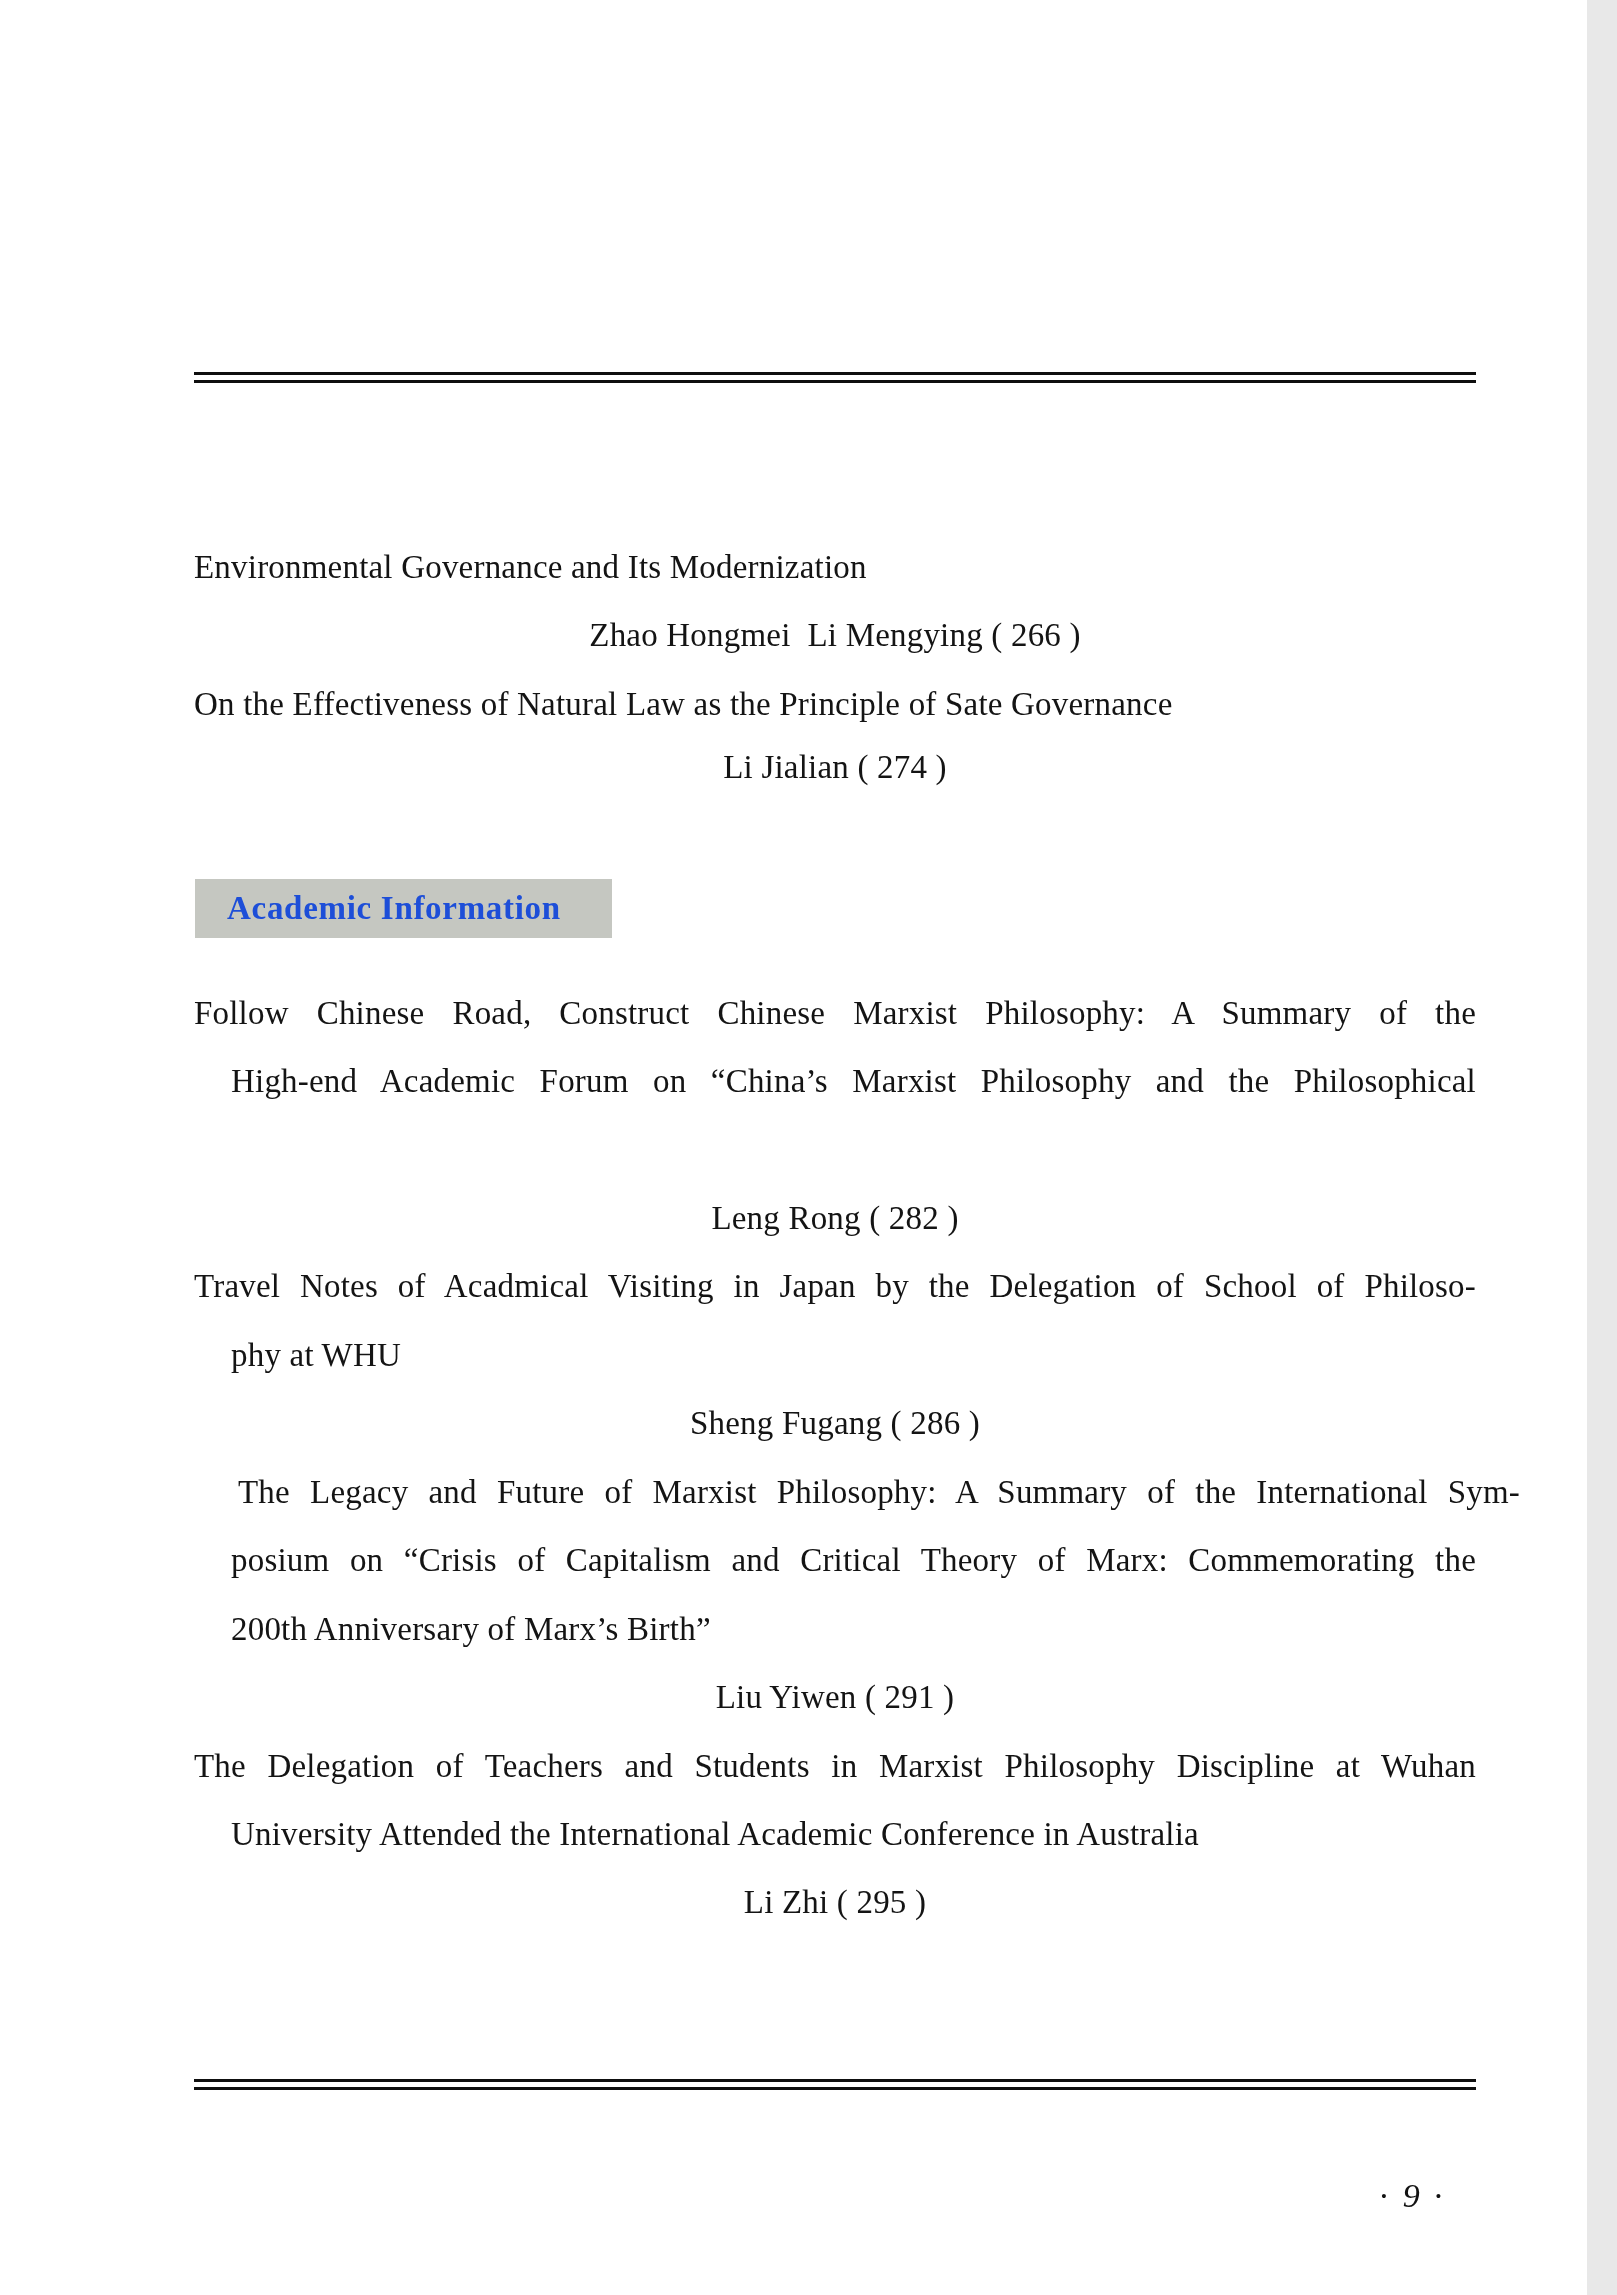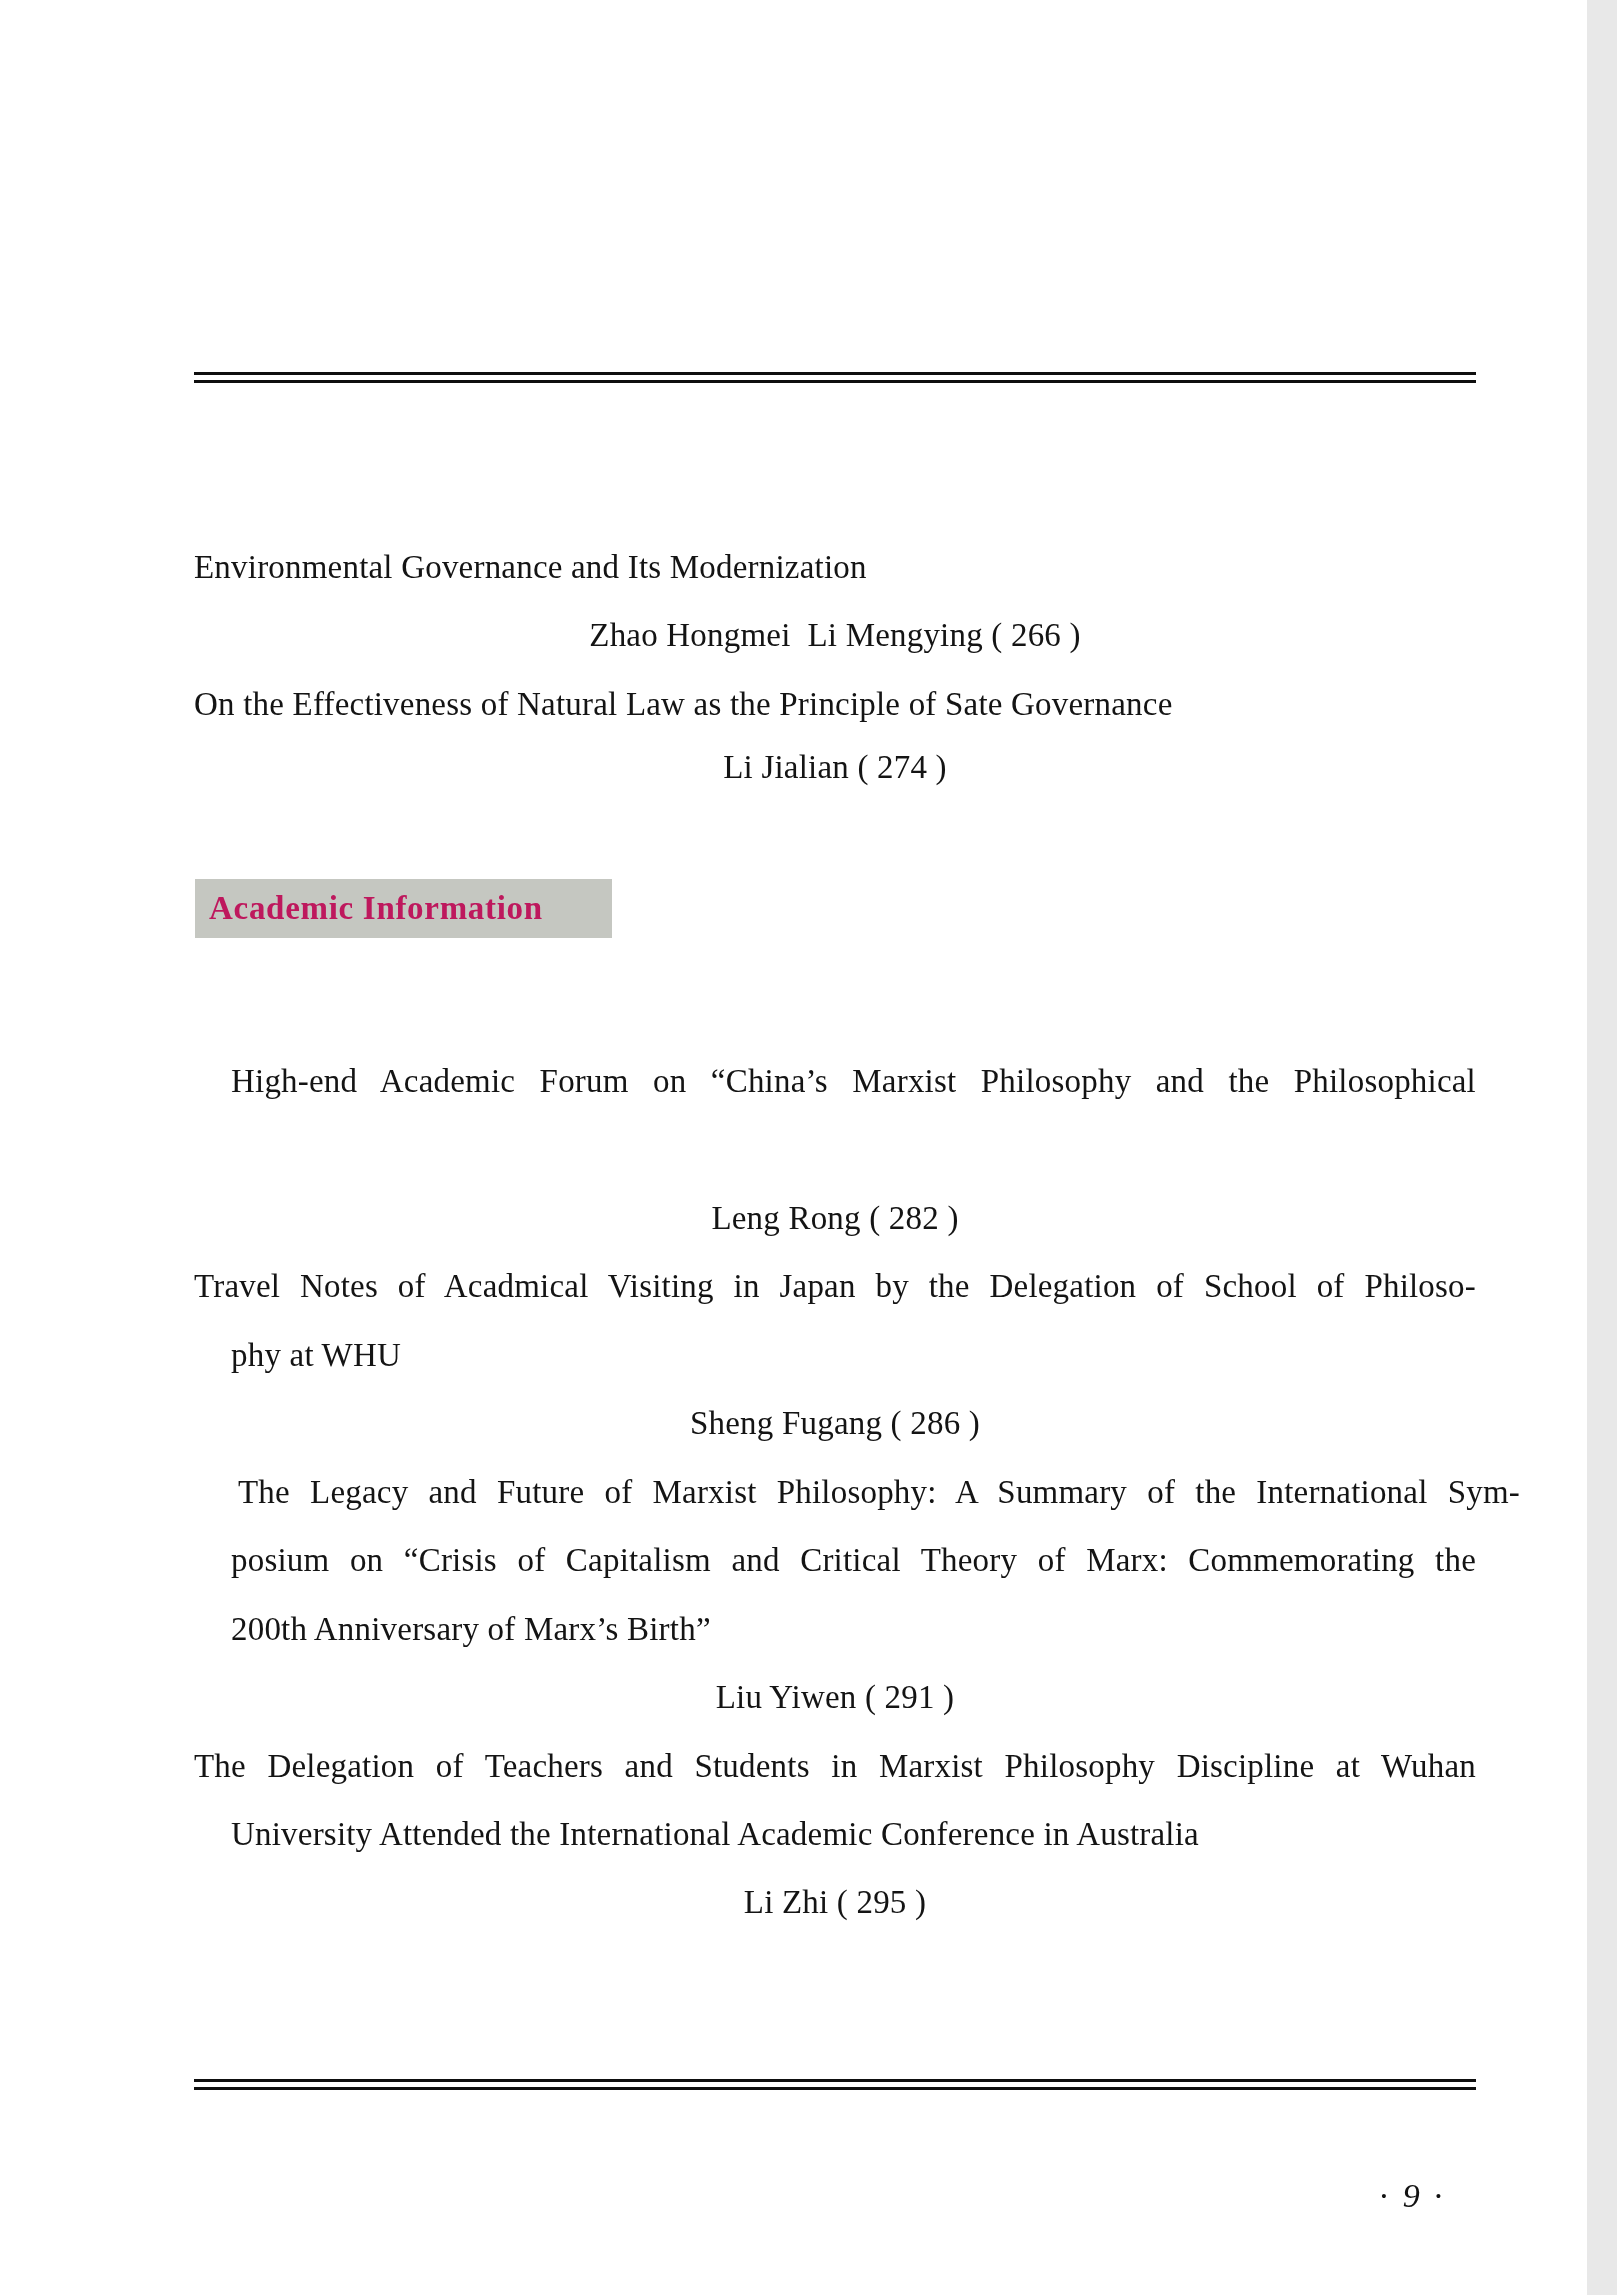--- a/index.html
+++ b/index.html
@@ -26,23 +26,23 @@
     letter-spacing:0.2px;
     white-space:normal;
   }
   .line.indent{padding-left:37px;}
   .line.stretch{text-align:justify;text-align-last:justify;}
   .line.author{text-align:center;}
   .section-bar{
     position:absolute;left:195px;width:417px;height:59px;
     box-sizing:border-box;
     display:flex;align-items:center;
-    padding-left:14px;
+    padding-left:32px;
     font-weight:bold;font-size:33px;
-    color:#be185d;
+    color:#1d4ed8;
     letter-spacing:0.7px;
   }
   .pageno{
     position:absolute;top:2176px;right:143px;
     font-size:34px;line-height:39px;color:#121212;
     white-space:pre;
   }
   .pageno .num{font-style:italic;padding:0 13px;}
 </style>
 </head>
@@ -50,20 +50,21 @@
 
 <div class="page">
 
   <div class="rule rule-top"></div>
 
   <div class="toc-lines">
       <div class="line title" style="top: 548px;">Environmental Governance and Its Modernization</div>
       <div class="line author" style="top: 616px;">Zhao Hongmei&nbsp; Li Mengying&nbsp;( 266 )</div>
       <div class="line title" style="top: 685px;">On the Effectiveness of Natural Law as the Principle of Sate Governance</div>
       <div class="line author" style="top: 748px;">Li Jialian&nbsp;( 274 )</div>
+      <div class="line title stretch" style="top: 994px;">Follow Chinese Road, Construct Chinese Marxist Philosophy: A Summary of the</div>
       <div class="line title indent stretch" style="top: 1062px;">High-end Academic Forum on “China’s Marxist Philosophy and the Philosophical</div>
       <div class="line author" style="top: 1199px;">Leng Rong&nbsp;( 282 )</div>
       <div class="line title stretch" style="top: 1267px;">Travel Notes of Acadmical Visiting in Japan by the Delegation of School of Philoso-</div>
       <div class="line title indent" style="top: 1336px;">phy at WHU</div>
       <div class="line author" style="top: 1404px;">Sheng Fugang&nbsp;( 286 )</div>
       <div class="line title stretch" style="top: 1473px; margin-left: 44px;">The Legacy and Future of Marxist Philosophy: A Summary of the International Sym-</div>
       <div class="line title indent stretch" style="top: 1541px;">posium on “Crisis of Capitalism and Critical Theory of Marx: Commemorating the</div>
       <div class="line title indent" style="top: 1610px;">200th Anniversary of Marx’s Birth”</div>
       <div class="line author" style="top: 1678px;">Liu Yiwen&nbsp;( 291 )</div>
       <div class="line title stretch" style="top: 1747px;">The Delegation of Teachers and Students in Marxist Philosophy Discipline at Wuhan</div>

